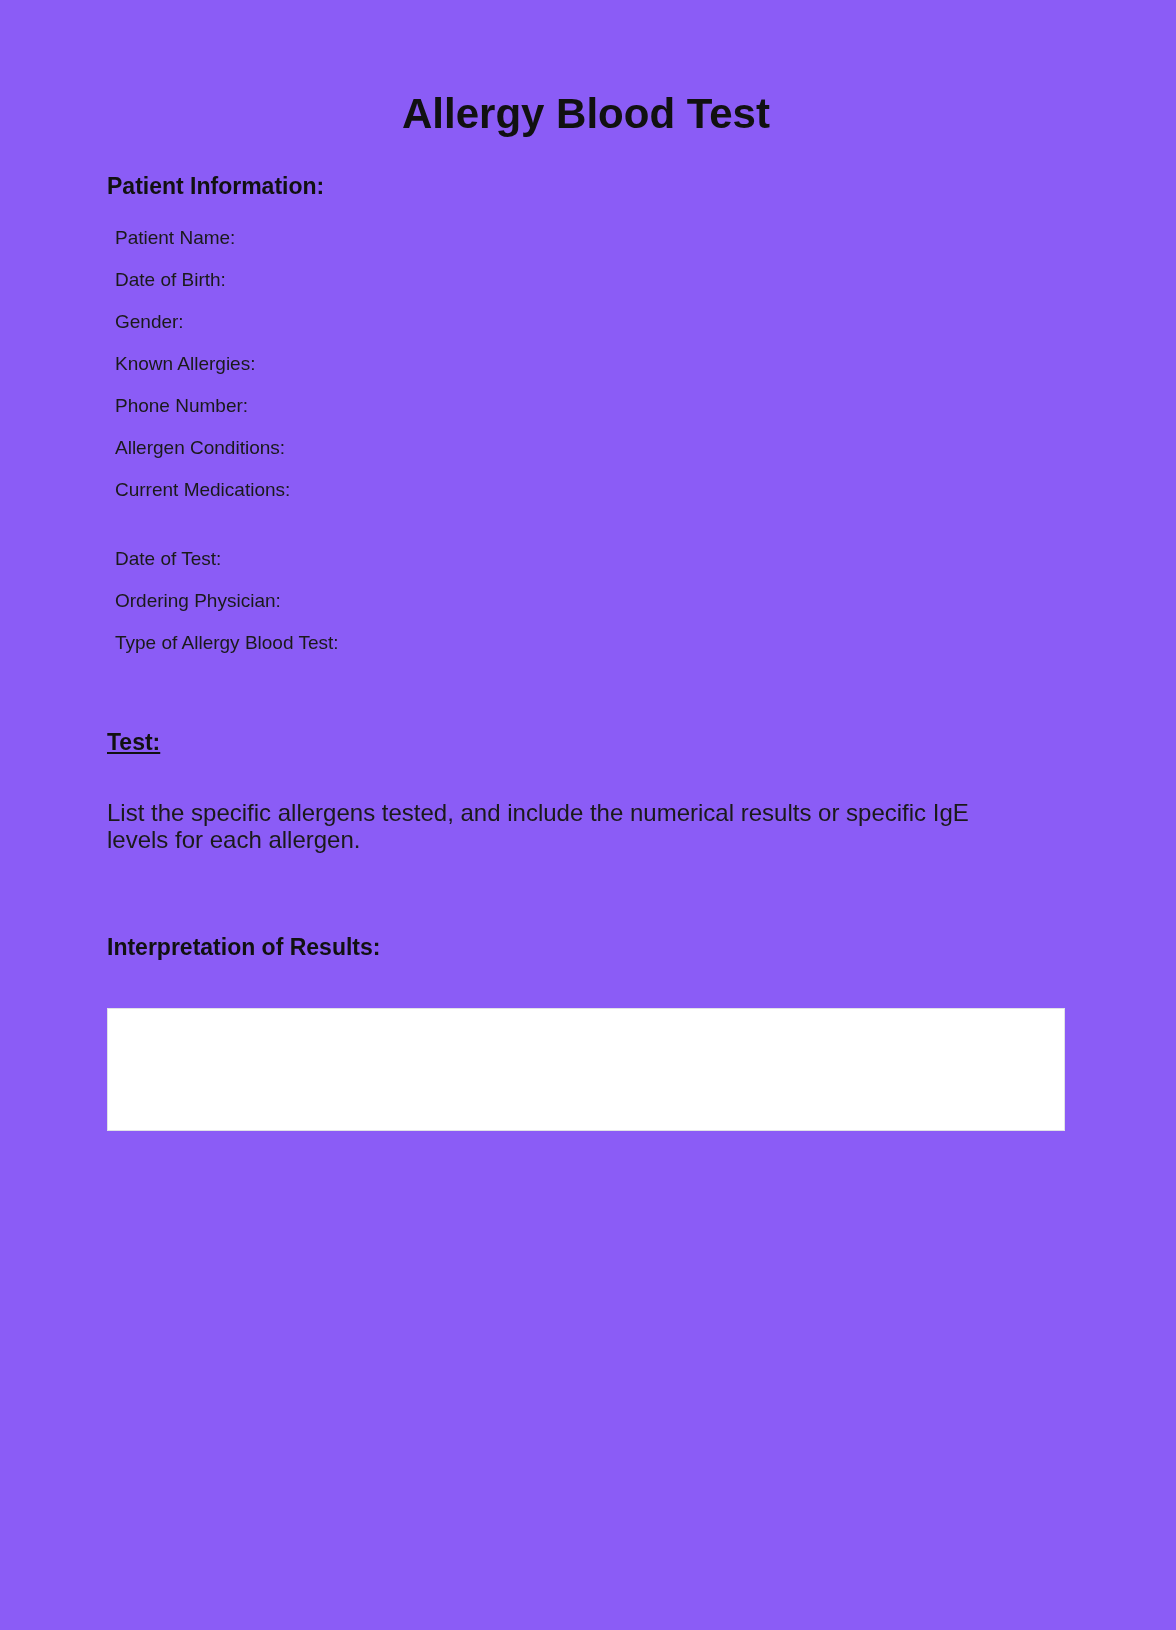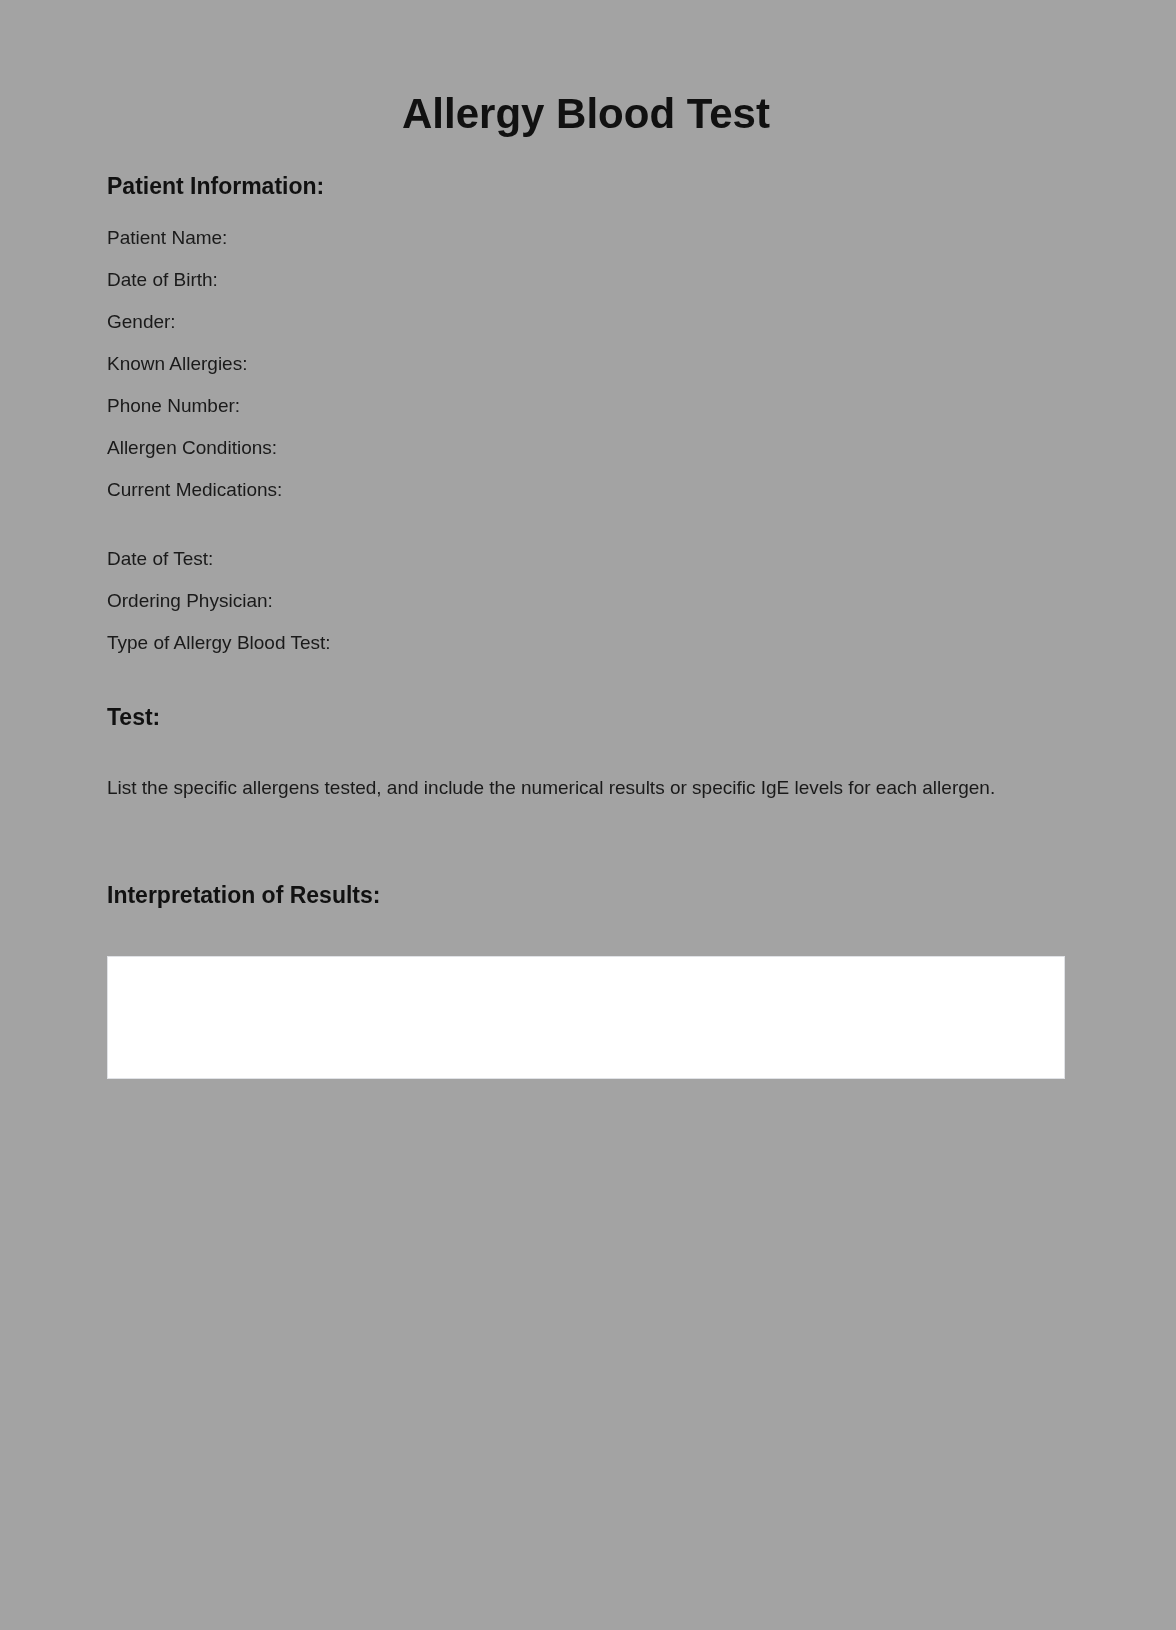--- a/index.html
+++ b/index.html
@@ -1,21 +1,21 @@
 <!DOCTYPE html>
 <html><head>
 <meta charset="utf-8">
 <style>
   html, body { margin: 0; padding: 0; background: #ffffff; }
   .page {
     position: relative;
     width: 1176px;
     min-height: 1630px;
     box-sizing: border-box;
-    background: #a3a3a3;
+    background: #8b5cf6;
     padding: 90px 111px 0 107px;
     font-family: "Liberation Sans", "DejaVu Sans", sans-serif;
     color: #1a1a1a;
   }
   .doc-title {
     font-size: 42px;
     font-weight: bold;
     line-height: 48px;
     text-align: center;
     margin: 0 0 34px 0;
@@ -25,26 +25,26 @@
     font-size: 23px;
     font-weight: bold;
     line-height: 28px;
     margin: 0;
     color: #111111;
   }
   .field-list { margin-top: 26px; }
   .field-list p {
     font-size: 19px;
     line-height: 23px;
-    margin: 0 0 19px 0;
+    margin: 0 0 19px 8px;
   }
   .field-list.second-group { margin-top: 46px; }
-  .test-heading { margin-top: 49px; }
+  .test-heading { margin-top: 74px; text-decoration: underline; }
   .test-description {
-    font-size: 19px;
+    font-size: 24px;
     line-height: 27px;
     margin: 43px 0 6px 0;
     max-width: 900px;
   }
   .allergen-table {
     width: 100%;
     border-collapse: collapse;
     margin-top: 42px;
     table-layout: fixed;
   }

